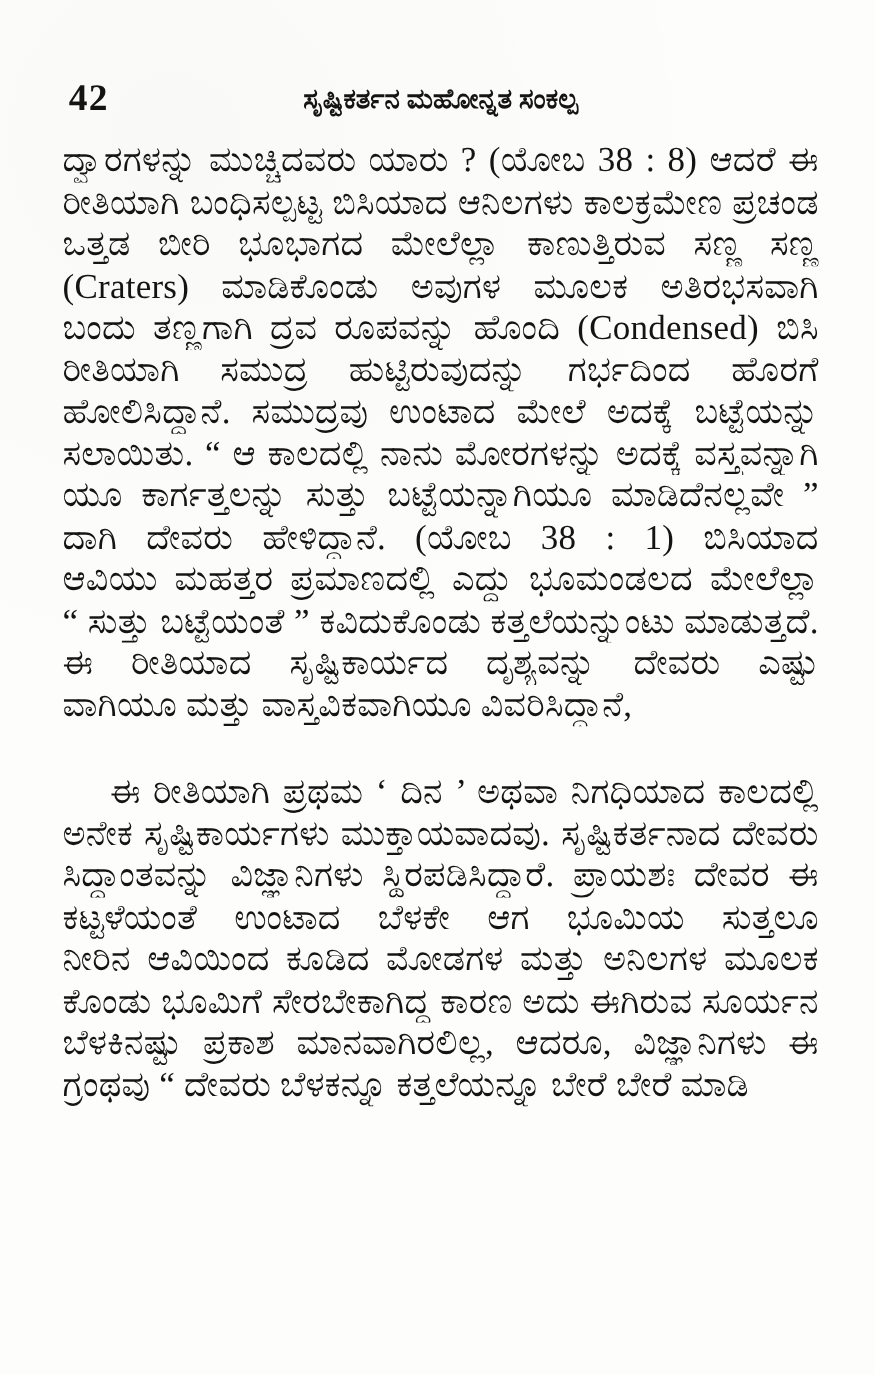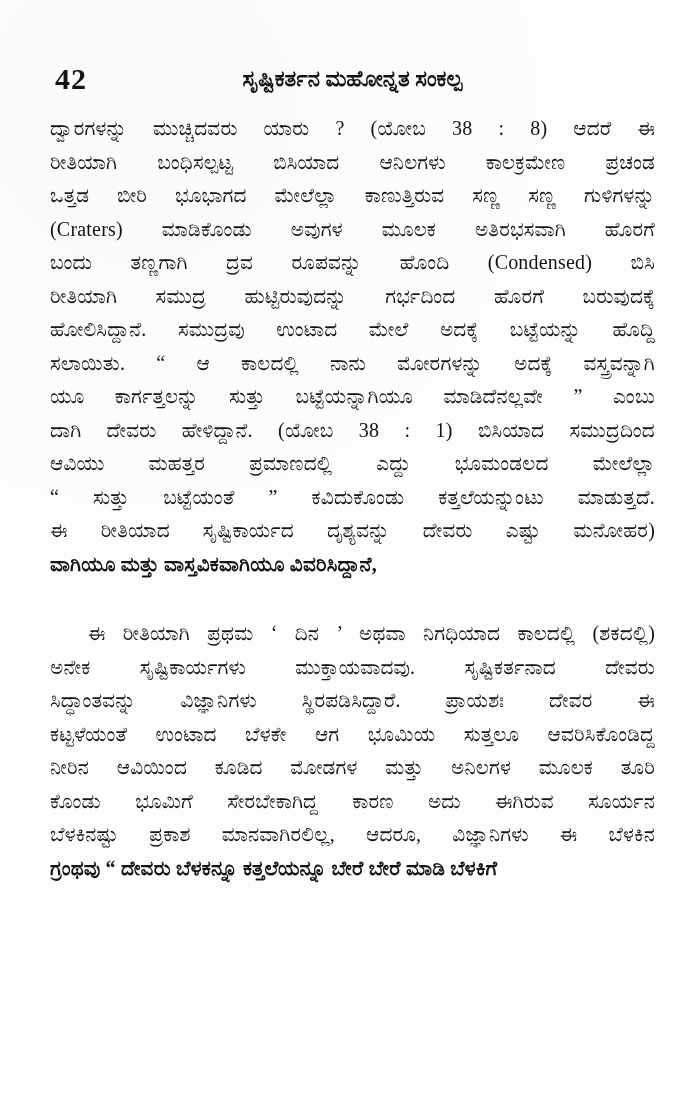--- a/index.html
+++ b/index.html
@@ -50,33 +50,32 @@
     right: 45px;
     top: 112px;
   }
   .paragraph {
     margin: 0;
   }
   .paragraph + .paragraph {
     margin-top: 36px;
   }
   .line {
-    font-size: 20px;
+    font-size: 28px;
     line-height: 33.5px;
     height: 33.5px;
     overflow: hidden;
     text-align: justify;
     text-align-last: justify;
     font-weight: 500;
     letter-spacing: 0.2px;
   }
   .line.last {
     text-align: left;
     text-align-last: left;
-    font-weight: bold;
   }
   .line.indent {
     padding-left: 38px;
   }
 </style>
 </head>
 <body>
 
 <div class="sheet">
   <div class="page-header">

